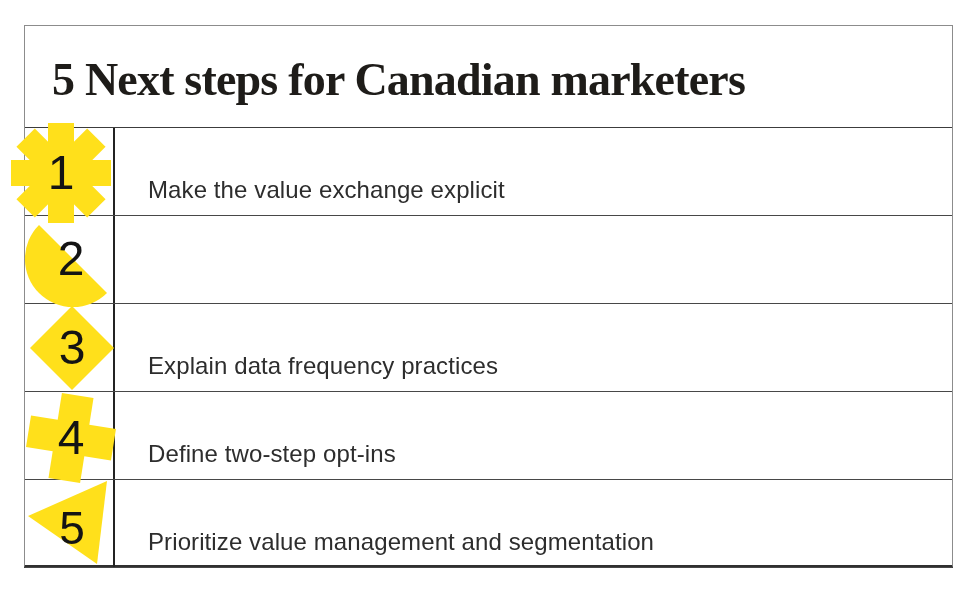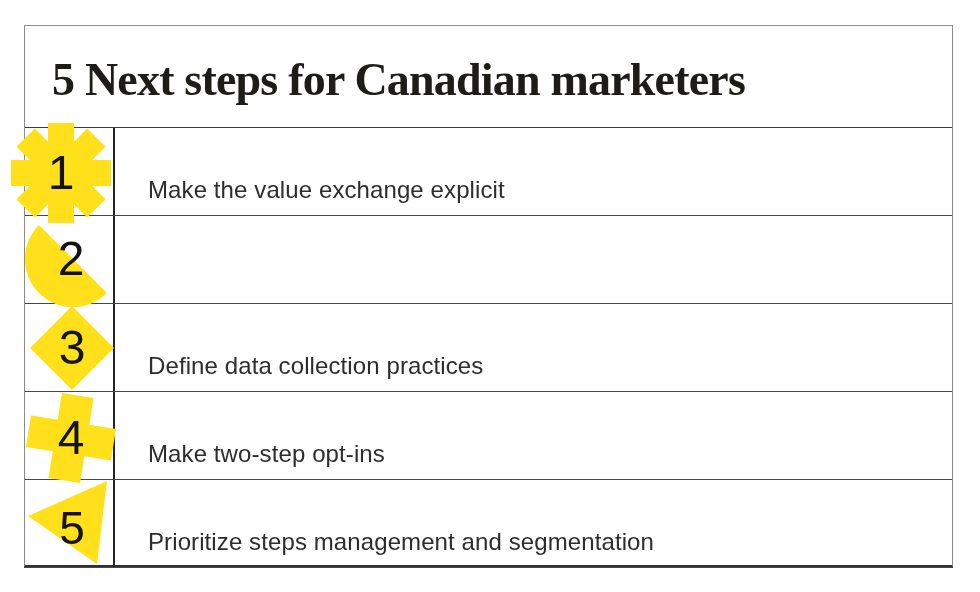--- a/index.html
+++ b/index.html
@@ -66,35 +66,35 @@
         </div>
       </div>
 
       <div class="row">
         <div class="icon-cell"></div>
       </div>
 
       <div class="row">
         <div class="icon-cell"></div>
         <div class="text-cell">
-          <span>Define data collection practices</span>
+          <span>Explain data frequency practices</span>
         </div>
       </div>
 
       <div class="row">
         <div class="icon-cell"></div>
         <div class="text-cell">
-          <span>Make two-step opt-ins</span>
+          <span>Define two-step opt-ins</span>
         </div>
       </div>
 
       <div class="row">
         <div class="icon-cell"></div>
         <div class="text-cell">
-          <span>Prioritize steps management and segmentation</span>
+          <span>Prioritize value management and segmentation</span>
         </div>
       </div>
 
       <div class="shape shape-star">
         <svg width="100" height="100" viewBox="0 0 100 100" aria-hidden="true">
           <g fill="#FFE01B">
             <rect x="37" y="0" width="26" height="100"></rect>
             <rect x="37" y="0" width="26" height="100" transform="rotate(45 50 50)"></rect>
             <rect x="37" y="0" width="26" height="100" transform="rotate(90 50 50)"></rect>
             <rect x="37" y="0" width="26" height="100" transform="rotate(135 50 50)"></rect>

